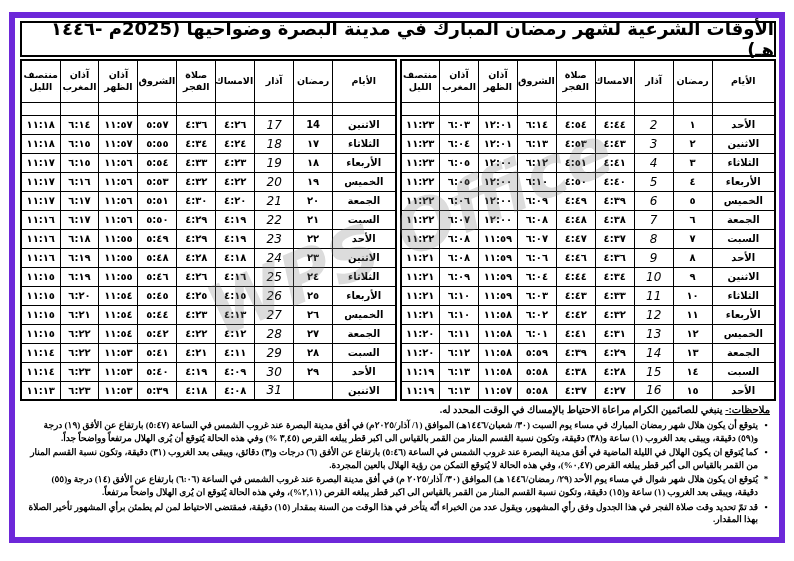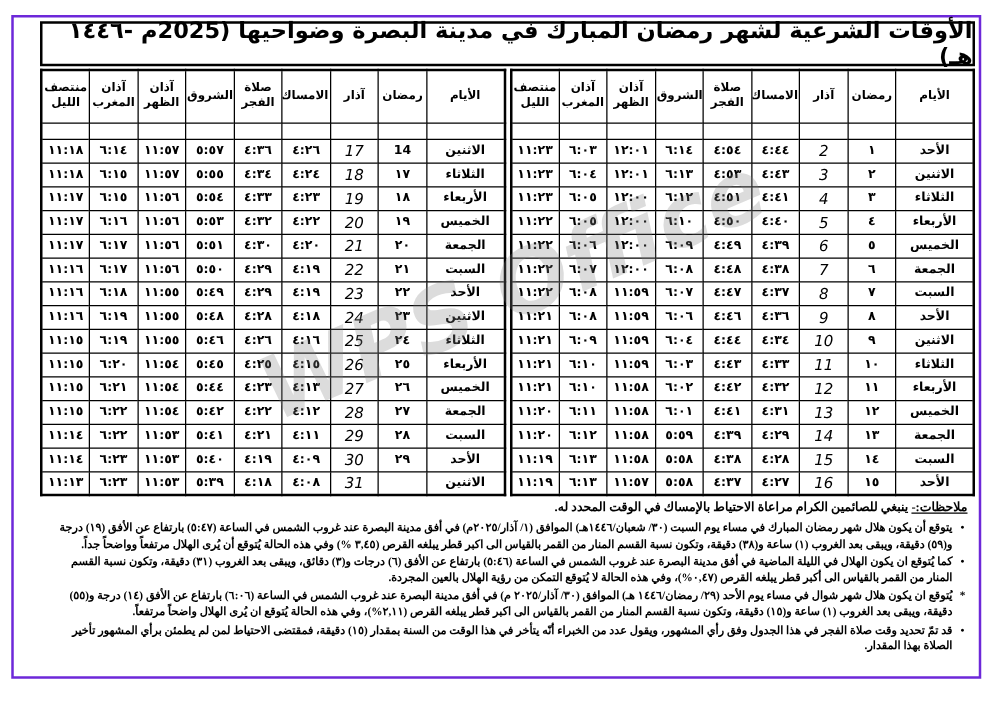--- a/index.html
+++ b/index.html
@@ -1,20 +1,20 @@
 <!DOCTYPE html>
 <html lang="ar"><head>
 <meta charset="utf-8">
 <style>
   * { margin:0; padding:0; box-sizing:border-box; }
   body { background:#fff; font-family:"DejaVu Sans", sans-serif; }
   #screenshot { position:relative; width:794px; height:561px; background:#fff; overflow:hidden; }
 
   .frame { position:absolute; left:9px; top:12px; width:776px; height:531px;
-           border:2px solid #6d28d9; background:#fff; padding:3px 3px 0 21px; }
+           border:6px solid #6d28d9; background:#fff; padding:3px 3px 0 5px; }
 
   .title-box { border:2px solid #000; height:36px; display:flex; align-items:center;
                justify-content:center; direction:rtl; margin-bottom:2px; }
   .title-box span { font-size:18px; font-weight:bold; color:#000; letter-spacing:0; }
 
   .tables { display:flex; direction:rtl; gap:3px; }
   table { border-collapse:collapse; width:50%; table-layout:fixed; border:2px solid #000; direction:rtl; }
   th, td { border:1px solid #000; text-align:center; vertical-align:middle; color:#000; overflow:hidden; }
   thead th { height:42px; font-size:9.5px; font-weight:bold; line-height:1.3; padding:0 1px; }
   tr.spacer td { height:13px; }

